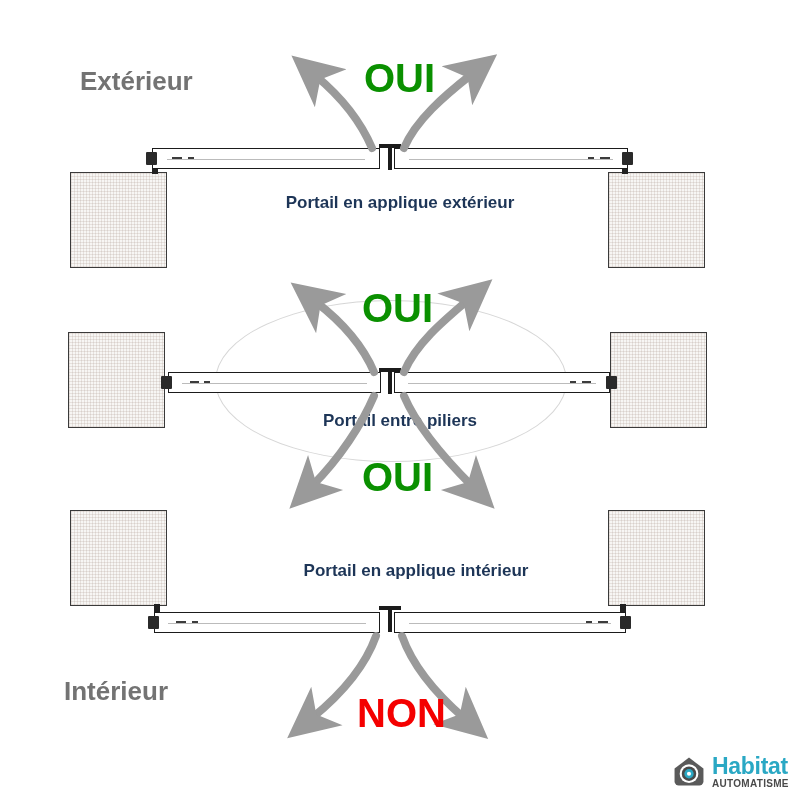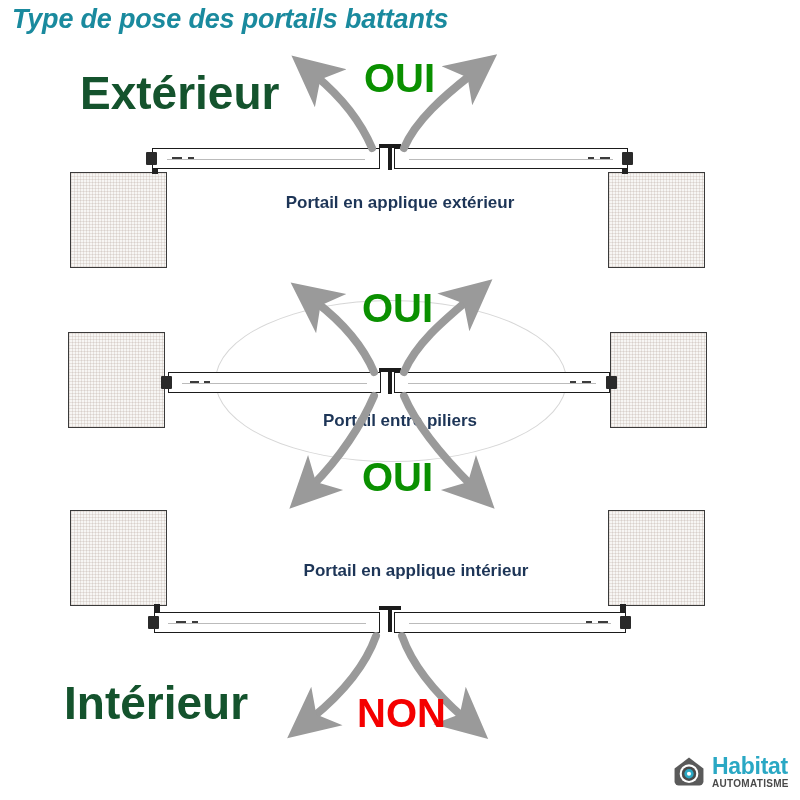--- a/index.html
+++ b/index.html
@@ -26,23 +26,23 @@
     font-size: 27px;
     font-weight: bold;
     font-style: italic;
     color: #1a8a9e;
     letter-spacing: -0.2px;
     white-space: nowrap;
   }
 
   
   .side-label {
-    font-size: 46px;
-    font-weight: bold;
-    color: #14532d;
+    font-size: 26px;
+    font-weight: bold;
+    color: #737373;
     white-space: nowrap;
   }
   #label-exterieur { left: 80px; top: 66px; }
   #label-interieur { left: 64px; top: 676px; }
 
   
   .verdict {
     font-size: 40px;
     font-weight: bold;
     white-space: nowrap;
@@ -169,21 +169,20 @@
     color: #4a4a4a;
     letter-spacing: 0.3px;
     margin-top: 1px;
   }
 </style>
 </head>
 <body>
 
 <div id="canvas">
 
-  <div class="abs" id="title">Type de pose des portails battants</div>
 
   <div class="abs side-label" id="label-exterieur">Extérieur</div>
   <div class="abs side-label" id="label-interieur">Intérieur</div>
 
   <div class="abs pillar" style="left:70px;  top:172px;"></div>
   <div class="abs pillar" style="left:608px; top:172px;"></div>
 
   <div class="abs hinge-arm" style="left:152px; top:150px; height:24px;"></div>
   <div class="abs hinge-arm" style="left:622px; top:150px; height:24px;"></div>
 

